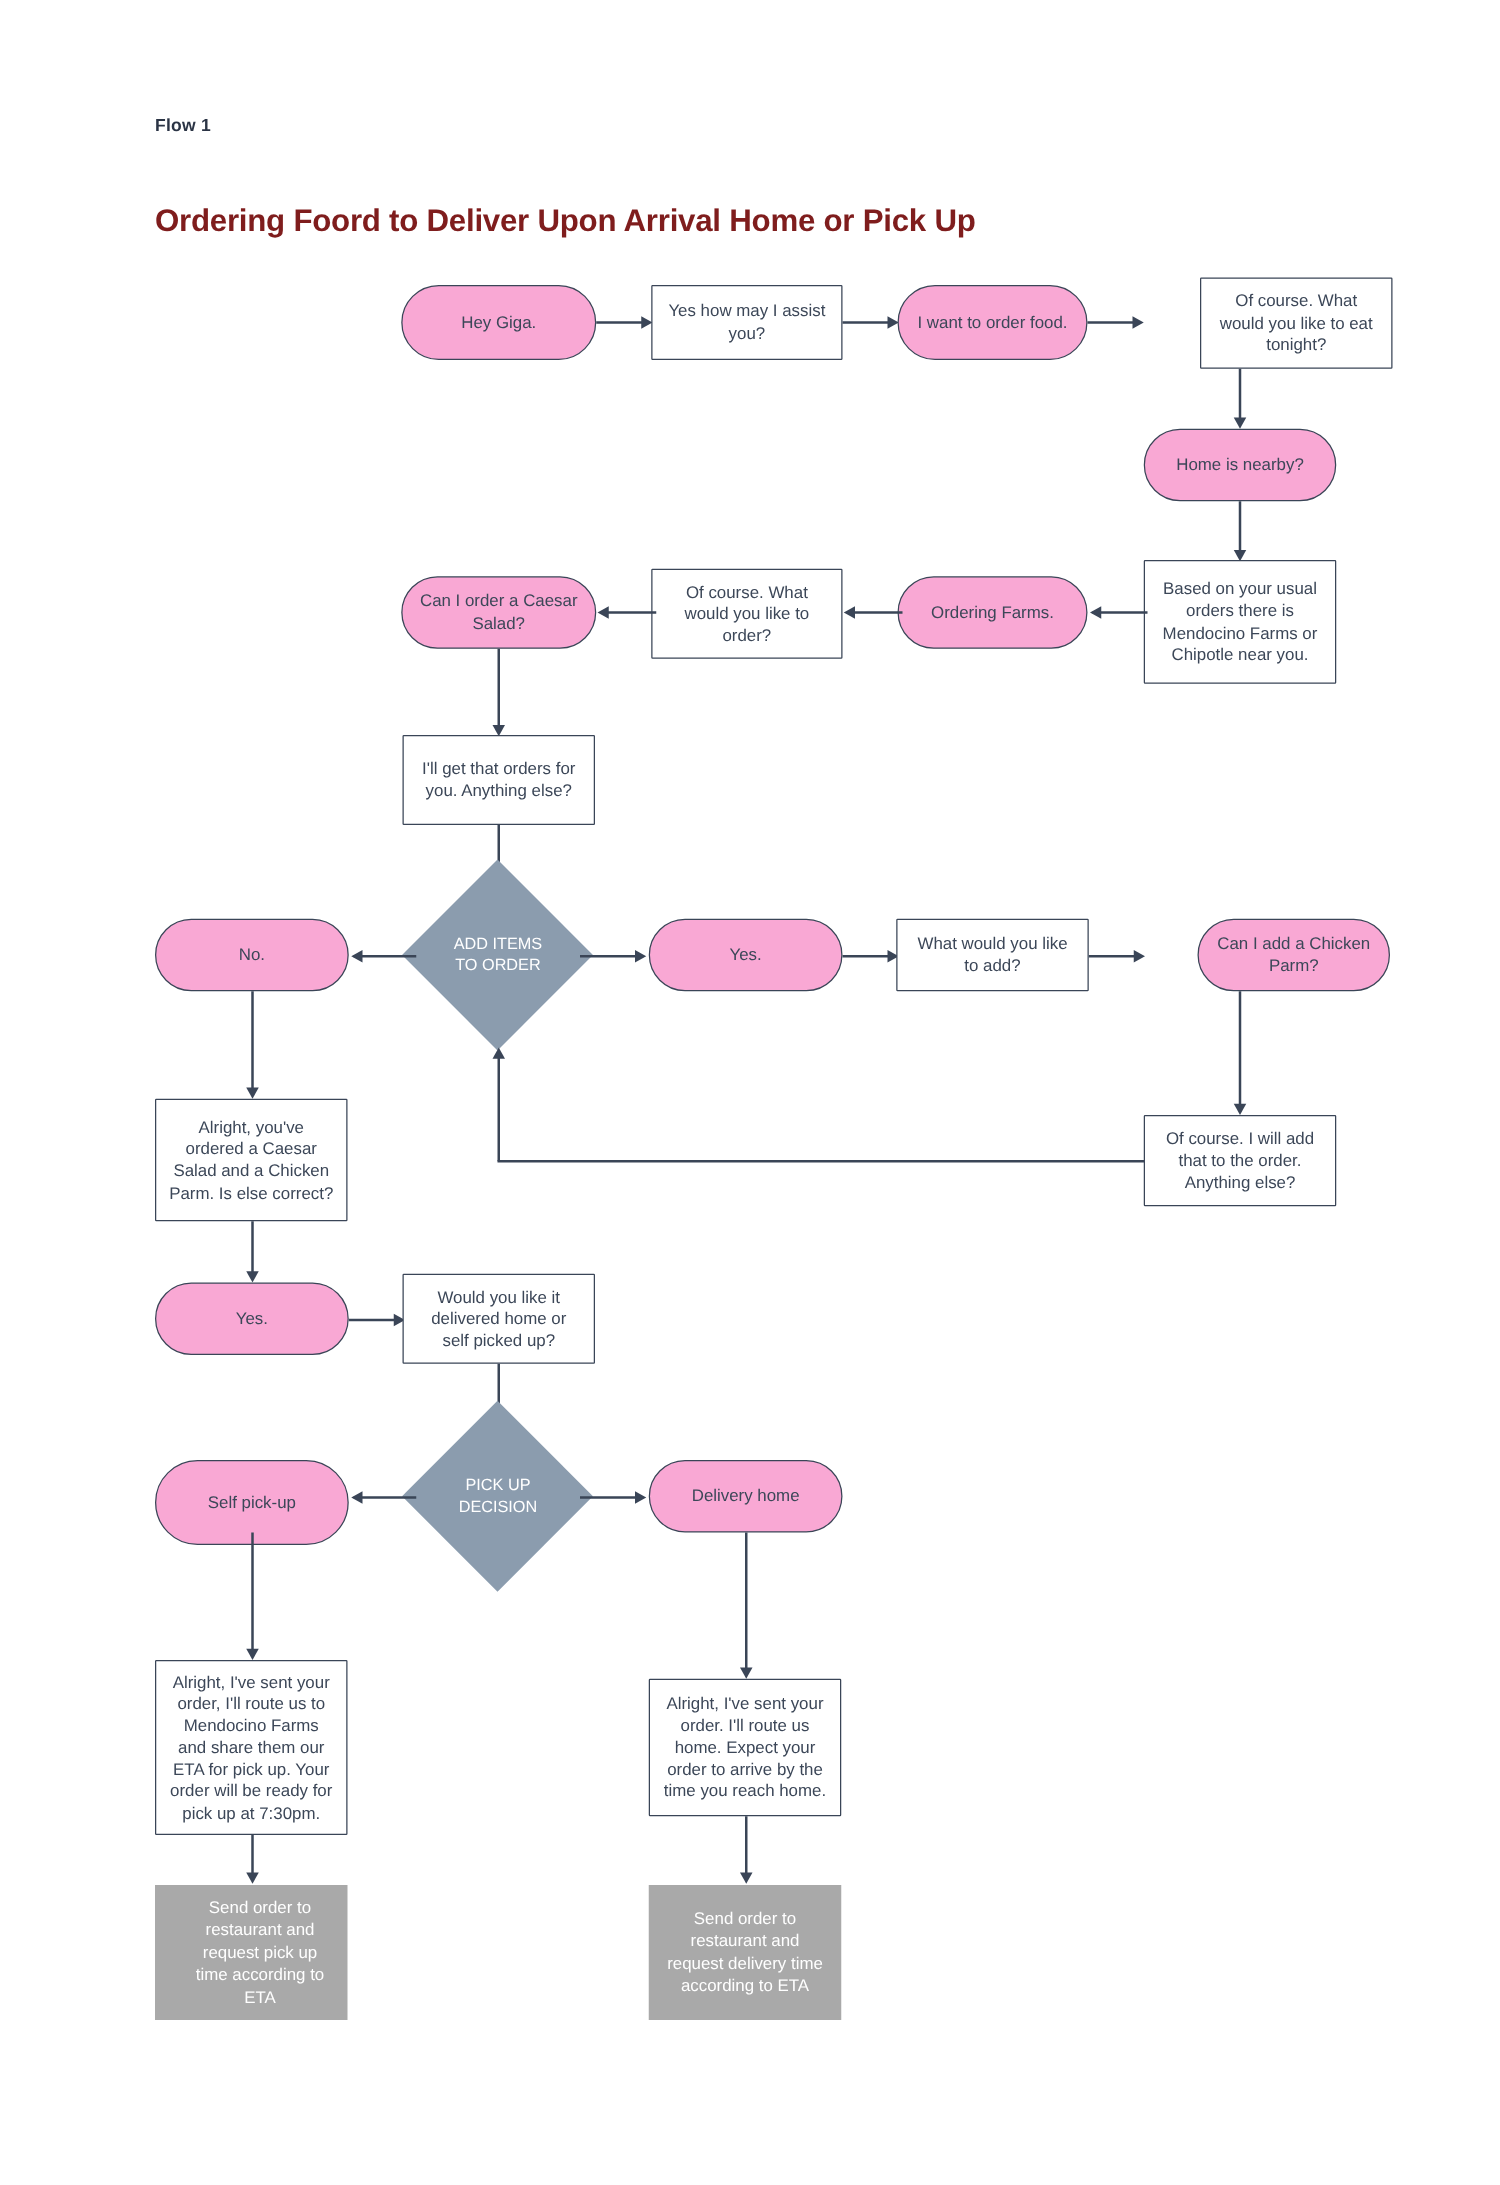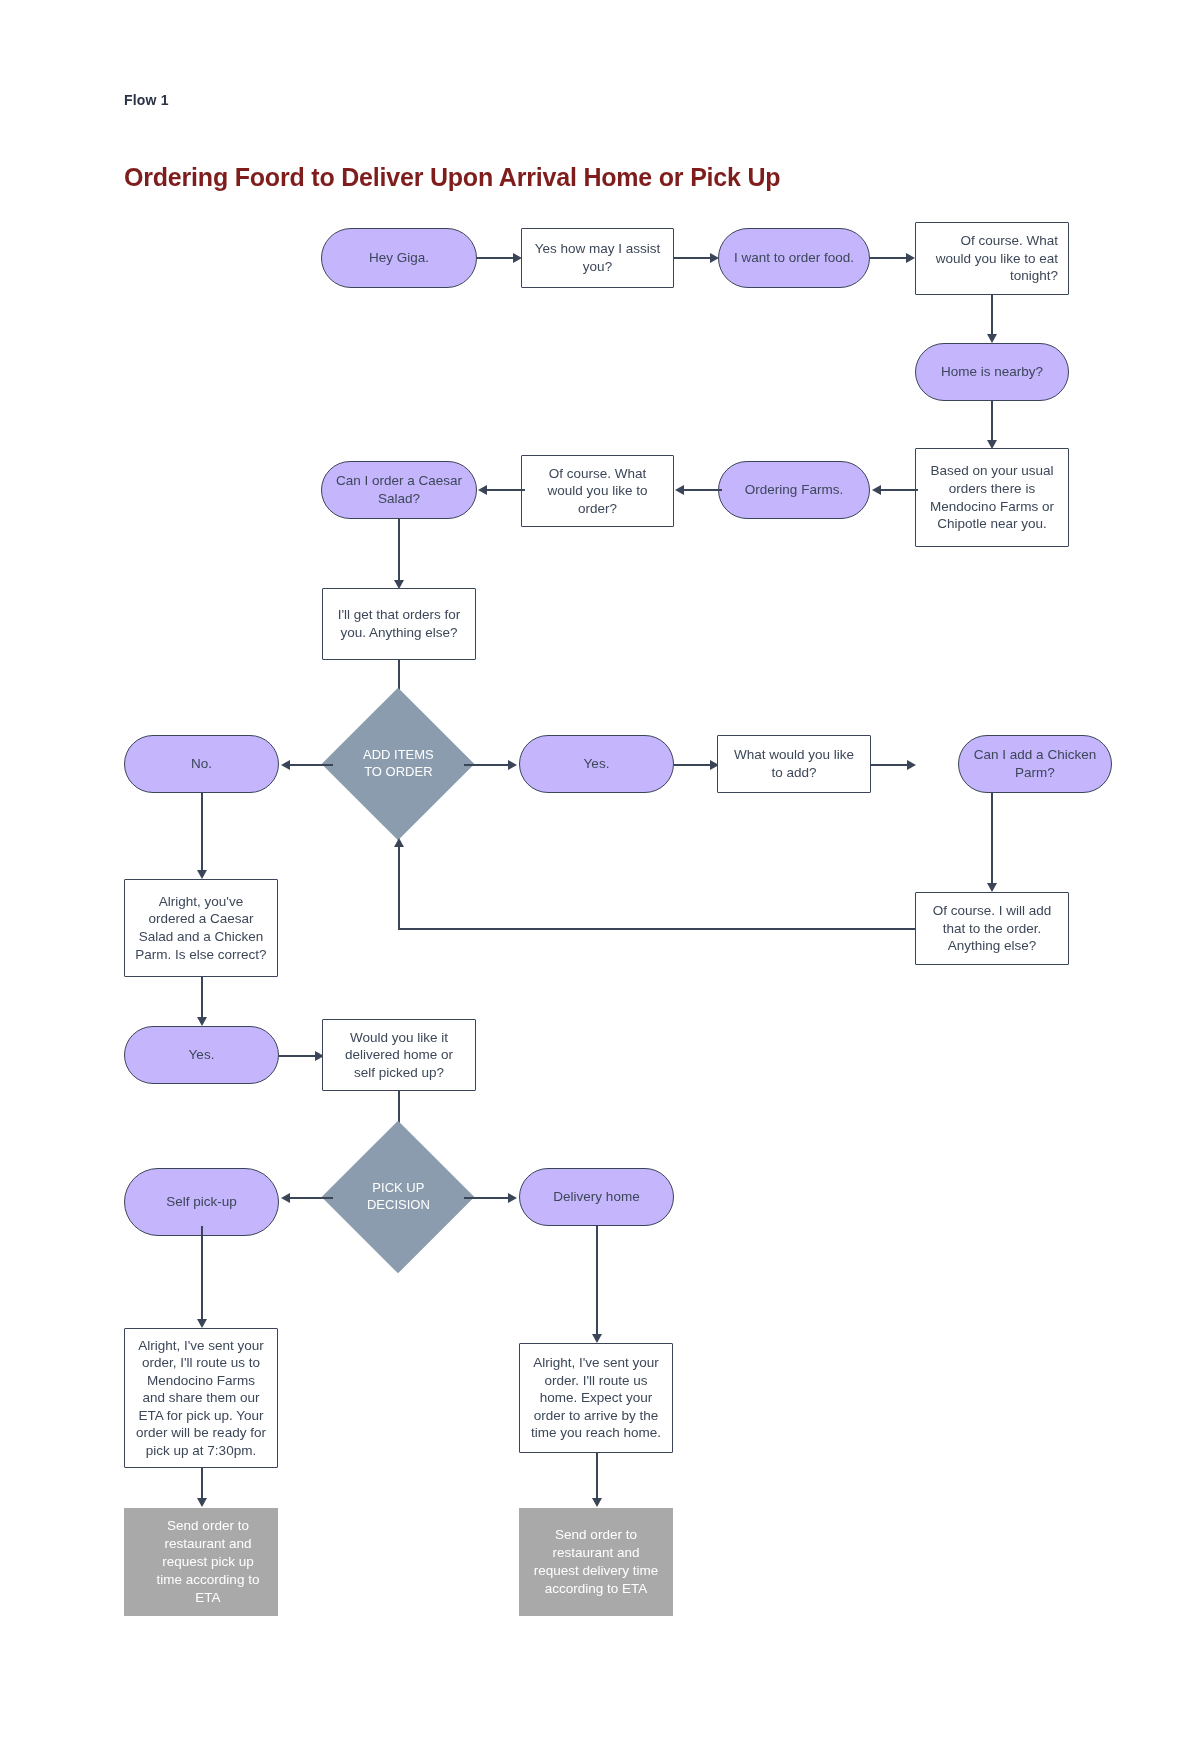--- a/index.html
+++ b/index.html
@@ -49,21 +49,21 @@
     padding: 6px 10px;
     white-space: pre-line;
   }
   .rect {
     border: 1.6px solid #3a4557;
     background: #ffffff;
     border-radius: 1px;
   }
   .pill {
     border: 1.6px solid #3a4557;
-    background: #c4b5fd;
+    background: #f9a8d4;
     border-radius: 999px;
   }
   .decision {
     background: #8b9cae;
     color: #ffffff;
     border: none;
     font-size: 13px;
     line-height: 1.3;
     transform: rotate(45deg);
   }
@@ -126,21 +126,21 @@
   <div class="node rect" style="left:521px; top:228px; width:153px; height:60px;">Yes how may I assist you?</div>
 
   <div class="conn h" style="left:674px; top:257px; width:42px;"></div>
   <div class="arrow right" style="left:710px; top:253px;"></div>
 
   <div class="node pill" style="left:718px; top:228px; width:152px; height:60px;">I want to order food.</div>
 
   <div class="conn h" style="left:870px; top:257px; width:42px;"></div>
   <div class="arrow right" style="left:906px; top:253px;"></div>
 
-  <div class="node rect" style="left:915px; top:222px; width:154px; height:73px;text-align:right;">Of course. What would you like to eat tonight?</div>
+  <div class="node rect" style="left:960px; top:222px; width:154px; height:73px;">Of course. What would you like to eat tonight?</div>
 
   <div class="conn v" style="left:991px; top:295px; height:44px;"></div>
   <div class="arrow down" style="left:987px; top:334px;"></div>
 
   <div class="node pill" style="left:915px; top:343px; width:154px; height:58px;">Home is nearby?</div>
 
   <div class="conn v" style="left:991px; top:401px; height:44px;"></div>
   <div class="arrow down" style="left:987px; top:440px;"></div>
 
   <div class="node rect" style="left:915px; top:448px; width:154px; height:99px;">Based on your usual orders there is Mendocino Farms or Chipotle near you.</div>

